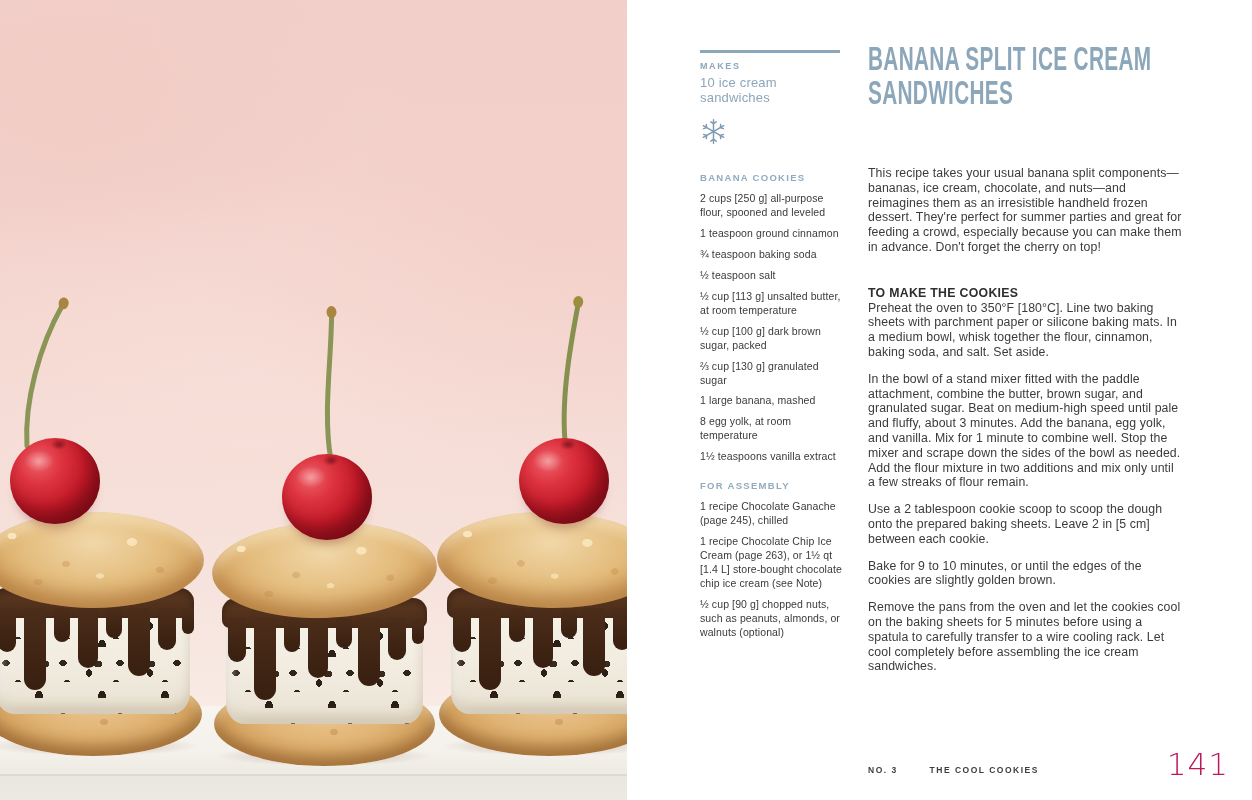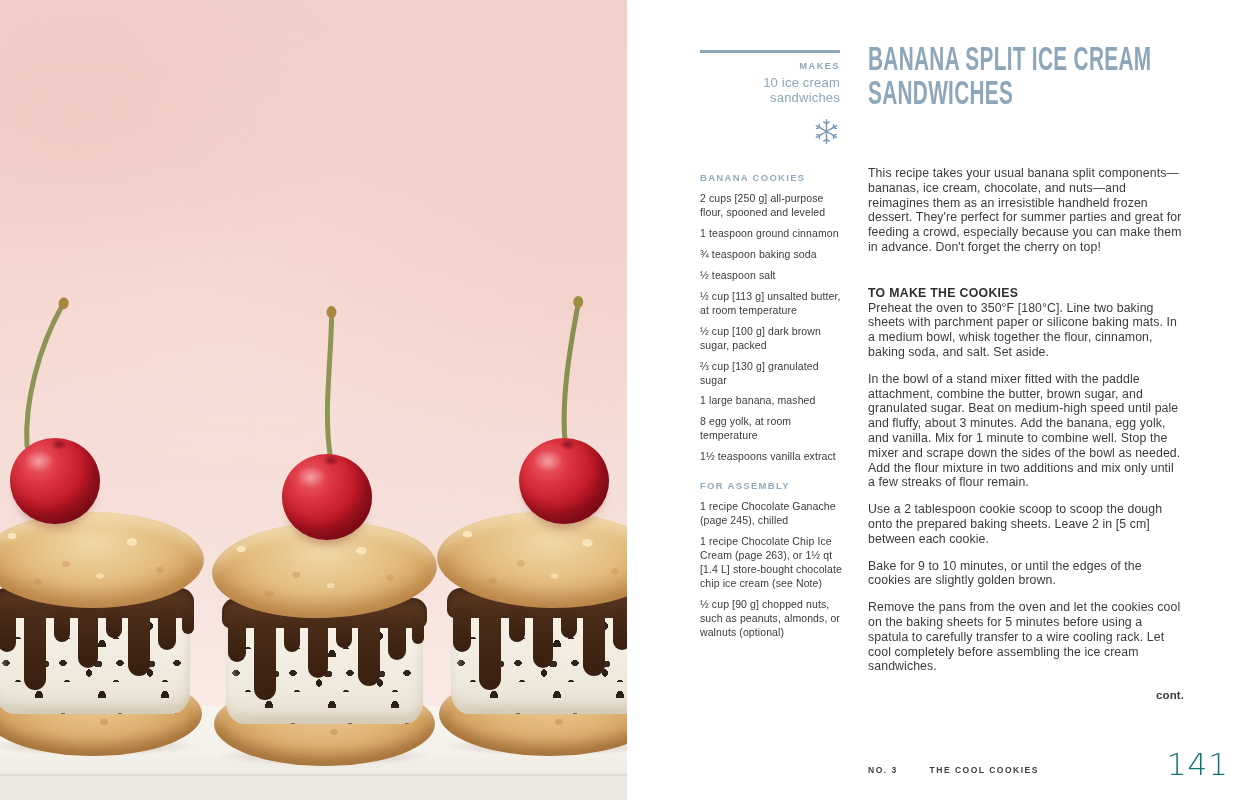--- a/index.html
+++ b/index.html
@@ -108,21 +108,21 @@
   .s3 .cherry { left:82px; }
 
   .stem { position:absolute; top:2px; z-index:5; }
   .s1 .stem { left:44px; transform:rotate(7deg); }
   .s2 .stem { left:102px; transform:rotate(-2deg); }
   .s3 .stem { left:118px; transform:rotate(1deg); }
 
   
   .page { position:relative; width:625px; height:800px; background:#ffffff; flex:none; }
 
-  .meta { position:absolute; left:73px; top:50px; width:140px;text-align:right; }
+  .meta { position:absolute; left:73px; top:50px; width:140px; }
   .meta-rule { height:3px; background:#8ca6ba; margin-bottom:8px; }
   .makes-label { font-size:9px; font-weight:bold; letter-spacing:1.6px; color:#8ca6ba; }
   .yield { font-size:13px; color:#8ca6ba; margin-top:4px; letter-spacing:.2px; }
   .snowflake { margin-top:13px; }
 
   .title {
     position:absolute; left:241px; top:42px; width:500px;
     font-size:33px; font-weight:bold; letter-spacing:.5px; line-height:1.04;
     color:#8ca6ba; transform:scaleX(.63); transform-origin:left top;
   }
@@ -136,21 +136,21 @@
     font-size:12.3px; line-height:14.8px; color:#3b3b3b; letter-spacing:.1px; }
   .step-heading { font-weight:bold; color:#2e2e2e; margin-top:31px; letter-spacing:.3px; }
   .para { margin-top:12px; }
   .para.first { margin-top:0; }
   .cont { text-align:right; margin-top:14px; font-weight:bold; font-size:11.5px; color:#3b3b3b; }
 
   .footer-left { position:absolute; left:241px; top:765px; font-size:8.5px; font-weight:bold;
     letter-spacing:1.5px; color:#3d3d3d; }
   .footer-left .chapter { margin-left:28px; }
   .page-num { position:absolute; right:23px; top:746px; font-size:31px; font-weight:300;
-    color:#0f766e; letter-spacing:1px; font-family:"DejaVu Sans","Liberation Sans",sans-serif; }
+    color:#be185d; letter-spacing:1px; font-family:"DejaVu Sans","Liberation Sans",sans-serif; }
 </style>
 </head>
 <body>
 
 <div class="photo">
   <div class="board">
     <div class="board-edge"></div>
     <div class="board-lower"></div>
   </div>
 
@@ -262,21 +262,20 @@
   </div>
 
   <div class="instructions">
     <p class="para first">This recipe takes your usual banana split components—bananas, ice cream, chocolate, and nuts—and reimagines them as an irresistible handheld frozen dessert. They're perfect for summer parties and great for feeding a crowd, especially because you can make them in advance. Don't forget the cherry on top!</p>
     <div class="step-heading">TO MAKE THE COOKIES</div>
     <p class="para first">Preheat the oven to 350°F [180°C]. Line two baking sheets with parchment paper or silicone baking mats. In a medium bowl, whisk together the flour, cinnamon, baking soda, and salt. Set aside.</p>
     <p class="para">In the bowl of a stand mixer fitted with the paddle attachment, combine the butter, brown sugar, and granulated sugar. Beat on medium-high speed until pale and fluffy, about 3 minutes. Add the banana, egg yolk, and vanilla. Mix for 1 minute to combine well. Stop the mixer and scrape down the sides of the bowl as needed. Add the flour mixture in two additions and mix only until a few streaks of flour remain.</p>
     <p class="para">Use a 2 tablespoon cookie scoop to scoop the dough onto the prepared baking sheets. Leave 2 in [5 cm] between each cookie.</p>
     <p class="para">Bake for 9 to 10 minutes, or until the edges of the cookies are slightly golden brown.</p>
     <p class="para">Remove the pans from the oven and let the cookies cool on the baking sheets for 5 minutes before using a spatula to carefully transfer to a wire cooling rack. Let cool completely before assembling the ice cream sandwiches.</p>
-    <div class="cont">cont.</div>
   </div>
 
   <div class="footer-left">
     <span>NO. 3</span>
     <span class="chapter">THE COOL COOKIES</span>
   </div>
   <div class="page-num">141</div>
 
 </div>
 

